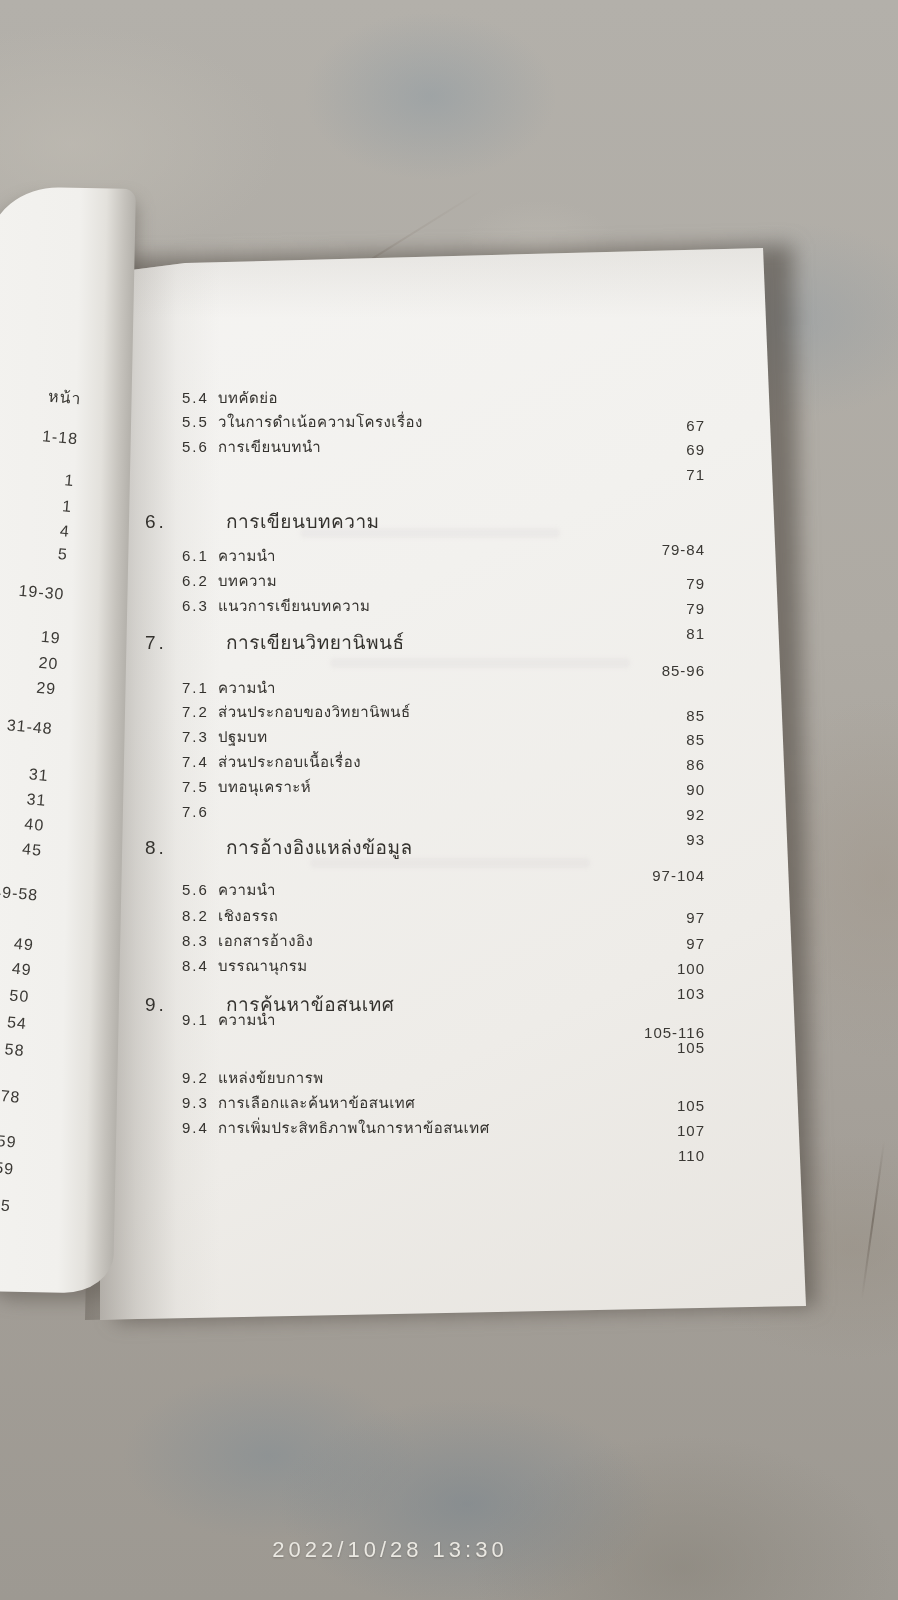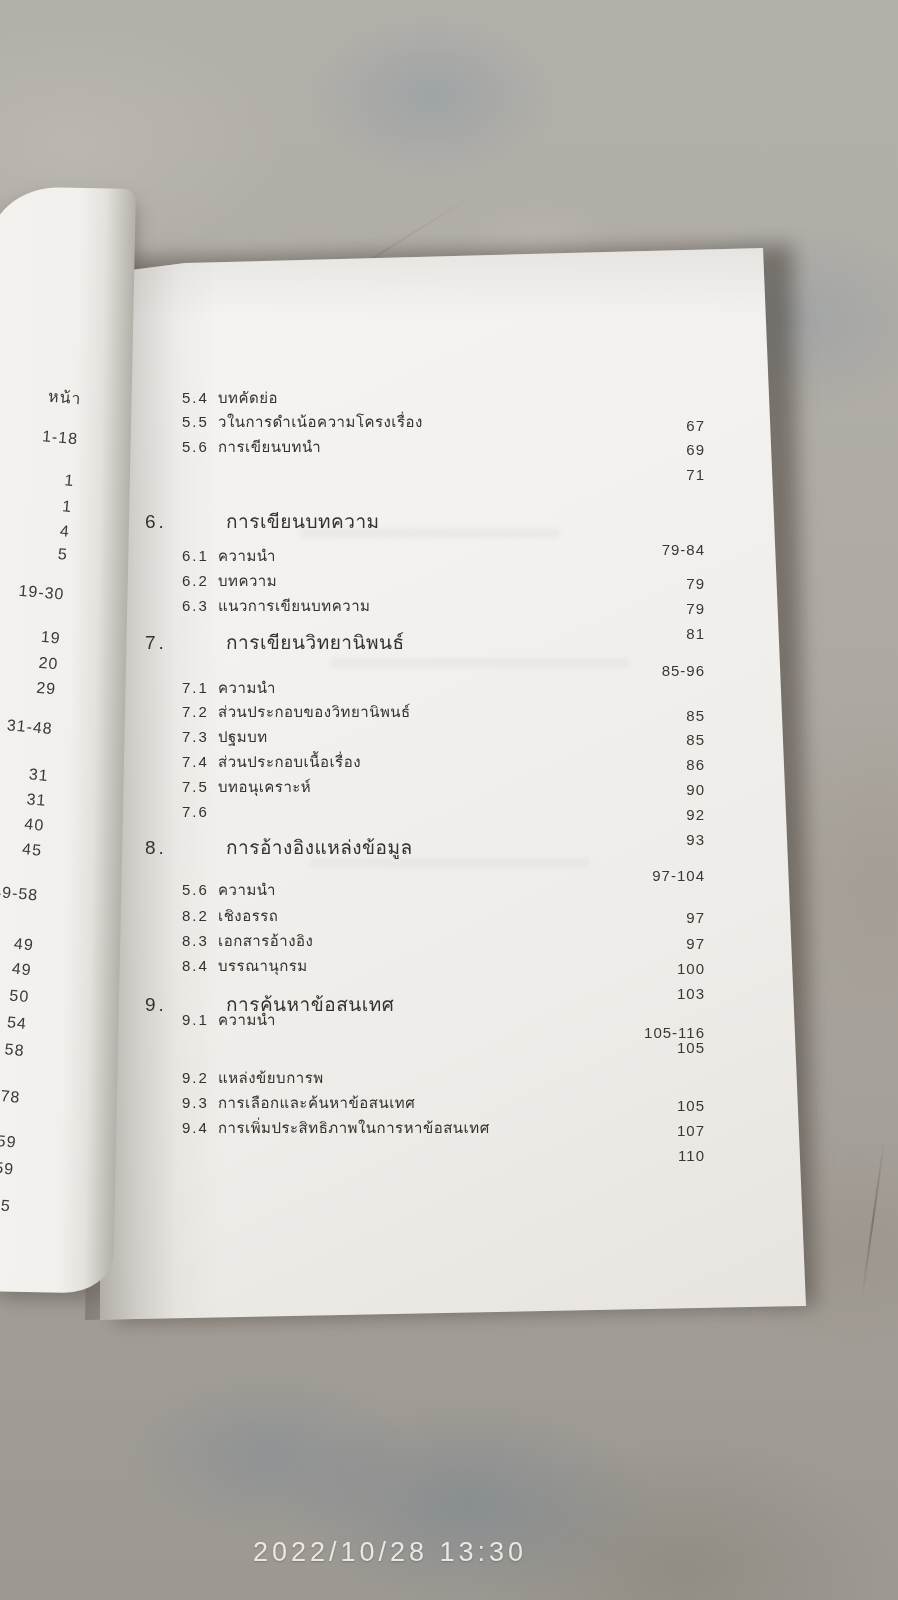--- a/index.html
+++ b/index.html
@@ -76,21 +76,21 @@
   .strip-col{
     position:absolute;top:0;right:36px;width:90px;height:100%;
     transform:rotate(3.8deg);transform-origin:top right;
     color:#3b3935;font-size:16px;
   }
   .strip-line{position:absolute;right:0;width:90px;height:20px;line-height:20px;text-align:right;letter-spacing:1px;white-space:nowrap;}
   .strip-line.hdr{font-size:16px;color:#36342f;}
   
   .timestamp{
     position:absolute;z-index:5;left:0;top:1537px;width:780px;text-align:center;
-    color:#eae8e2;font-size:27px;letter-spacing:4px;font-weight:500;
+    color:#eae8e2;font-size:22px;letter-spacing:4px;font-weight:500;
     text-shadow:0 1px 2px rgba(90,85,78,.45);
   }
 </style>
 </head>
 <body>
 
 <div class="floor"></div>
 <div class="scratch s1"></div>
 <div class="scratch s2"></div>
 <div class="scratch s3"></div>

